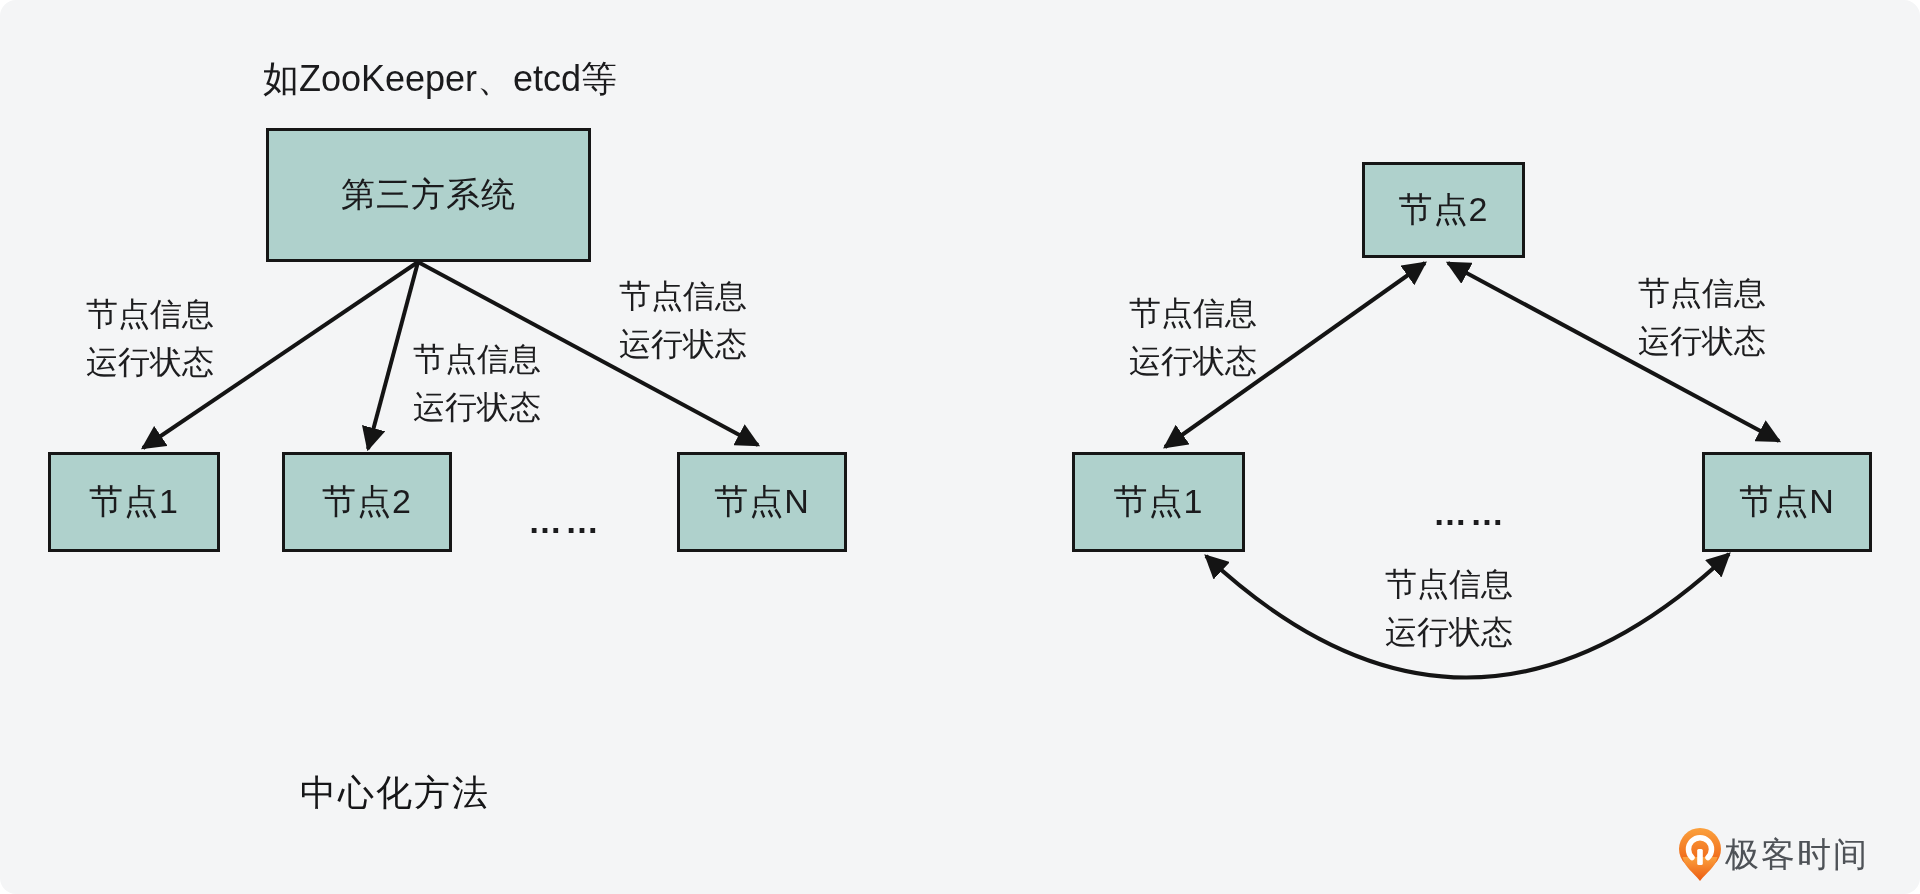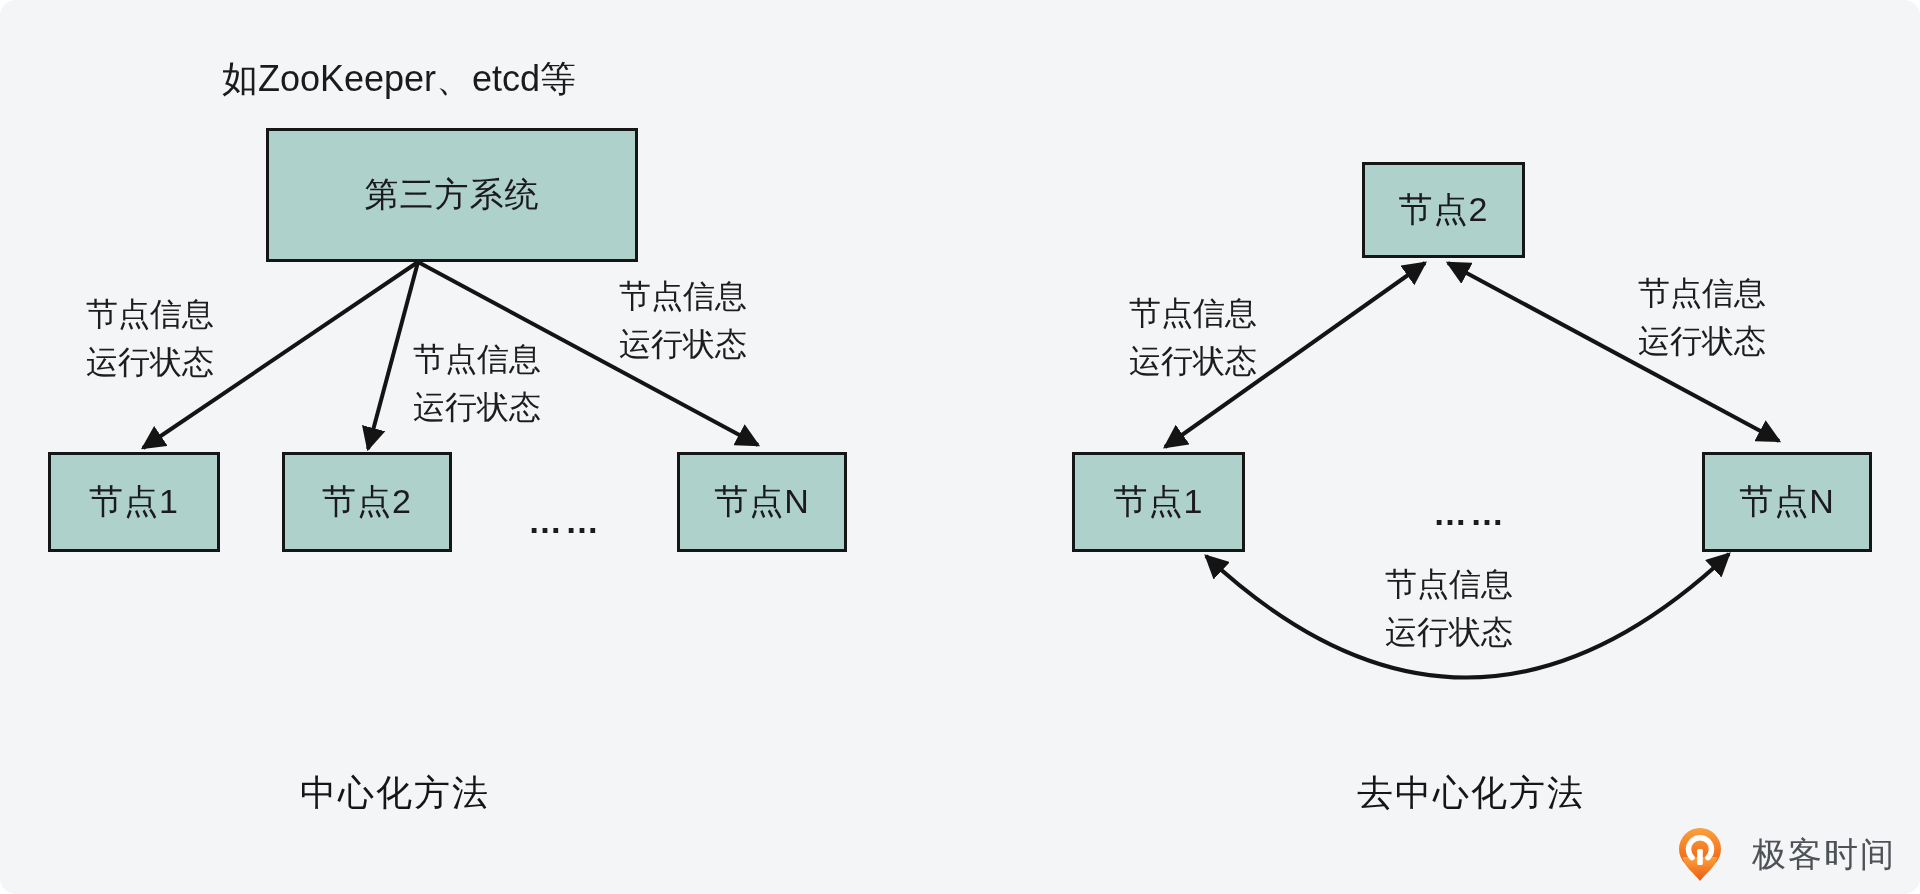--- a/index.html
+++ b/index.html
@@ -33,21 +33,21 @@
   .dots{
     position:absolute;transform:translate(-50%,-50%);
     font-size:34px;font-weight:600;color:#1b1b1d;letter-spacing:3px;white-space:nowrap;
   }
   .caption{
     position:absolute;transform:translate(-50%,-50%);
     font-size:36px;color:#161618;letter-spacing:2px;white-space:nowrap;text-align:right;
   }
   .logo{
     position:absolute;left:1678px;top:828px;
-    display:flex;align-items:center;gap:30px;
+    display:flex;align-items:center;gap:3px;
   }
   .logo-text{
     font-size:34px;color:#4e5257;letter-spacing:2px;white-space:nowrap;
   }
 </style>
 </head>
 <body>
 
 <div class="canvas">
 
@@ -60,23 +60,23 @@
 
     <path d="M 418 262 L 143 448" stroke="#141414" stroke-width="4" fill="none" marker-end="url(#ah)"></path>
     <path d="M 418 262 L 368 449" stroke="#141414" stroke-width="4" fill="none" marker-end="url(#ah)"></path>
     <path d="M 418 262 L 758 445" stroke="#141414" stroke-width="4" fill="none" marker-end="url(#ah)"></path>
 
     <path d="M 1425 263 L 1165 447" stroke="#141414" stroke-width="4" fill="none" marker-start="url(#ah)" marker-end="url(#ah)"></path>
     <path d="M 1448 263 L 1779 441" stroke="#141414" stroke-width="4" fill="none" marker-start="url(#ah)" marker-end="url(#ah)"></path>
     <path d="M 1206 556 Q 1467 800 1729 554" stroke="#141414" stroke-width="4" fill="none" marker-start="url(#ah)" marker-end="url(#ah)"></path>
   </svg>
 
-  <div class="note" style="left:399px;top:79px;">如ZooKeeper、etcd等</div>
+  <div class="note" style="left:440px;top:79px;">如ZooKeeper、etcd等</div>
 
-  <div class="node" style="left:266px;top:128px;width:372px;height:134px;">
+  <div class="node" style="left:266px;top:128px;width:325px;height:134px;">
     <span>第三方系统</span>
   </div>
 
   <div class="node" style="left:48px;top:452px;width:172px;height:100px;">
     <span>节点1</span>
   </div>
   <div class="node" style="left:282px;top:452px;width:170px;height:100px;">
     <span>节点2</span>
   </div>
   <div class="node" style="left:677px;top:452px;width:170px;height:100px;">
@@ -118,21 +118,20 @@
   </div>
   <div class="edge-label" style="left:1702px;top:317px;">
     <div>节点信息</div>
     <div>运行状态</div>
   </div>
   <div class="edge-label" style="left:1449px;top:608px;">
     <div>节点信息</div>
     <div>运行状态</div>
   </div>
 
-  <div class="caption" style="left:1471px;top:793px;">去中心化方法</div>
 
   <div class="logo">
     <svg width="44" height="54" viewBox="0 0 44 54">
       <defs>
         <linearGradient id="lg" x1="0" y1="0" x2="0" y2="1">
           <stop offset="0" stop-color="#fba13d"></stop>
           <stop offset="1" stop-color="#ec5a10"></stop>
         </linearGradient>
       </defs>
       <circle cx="22" cy="21" r="21" fill="url(#lg)"></circle>

